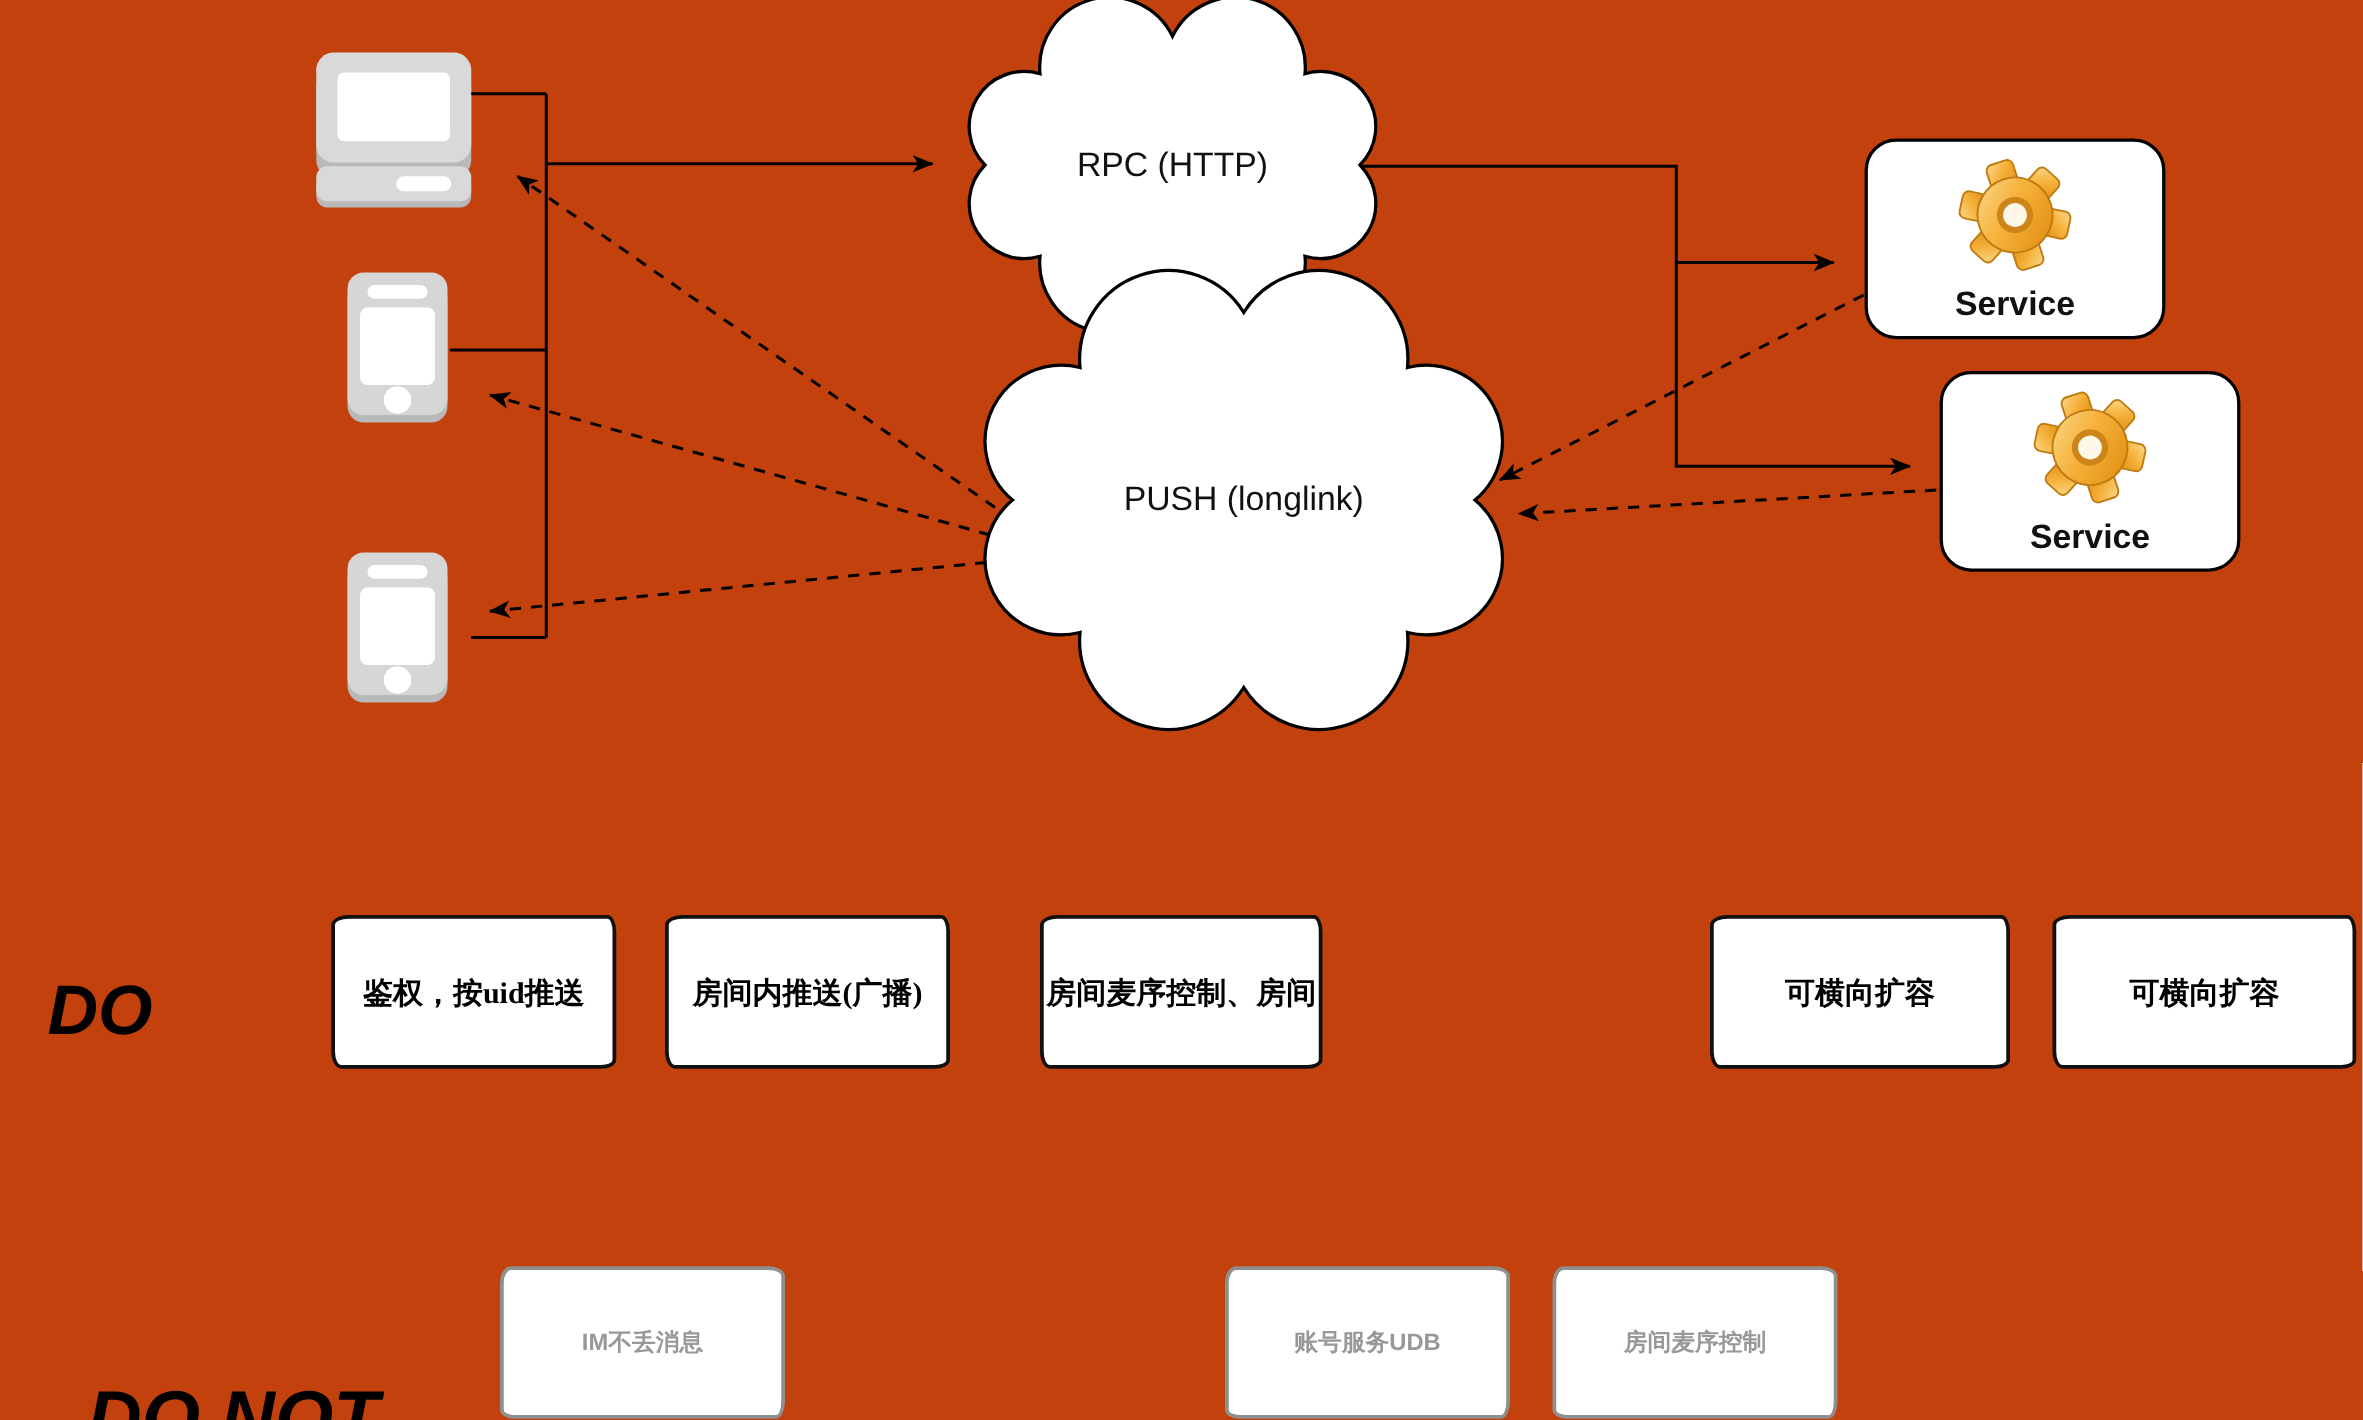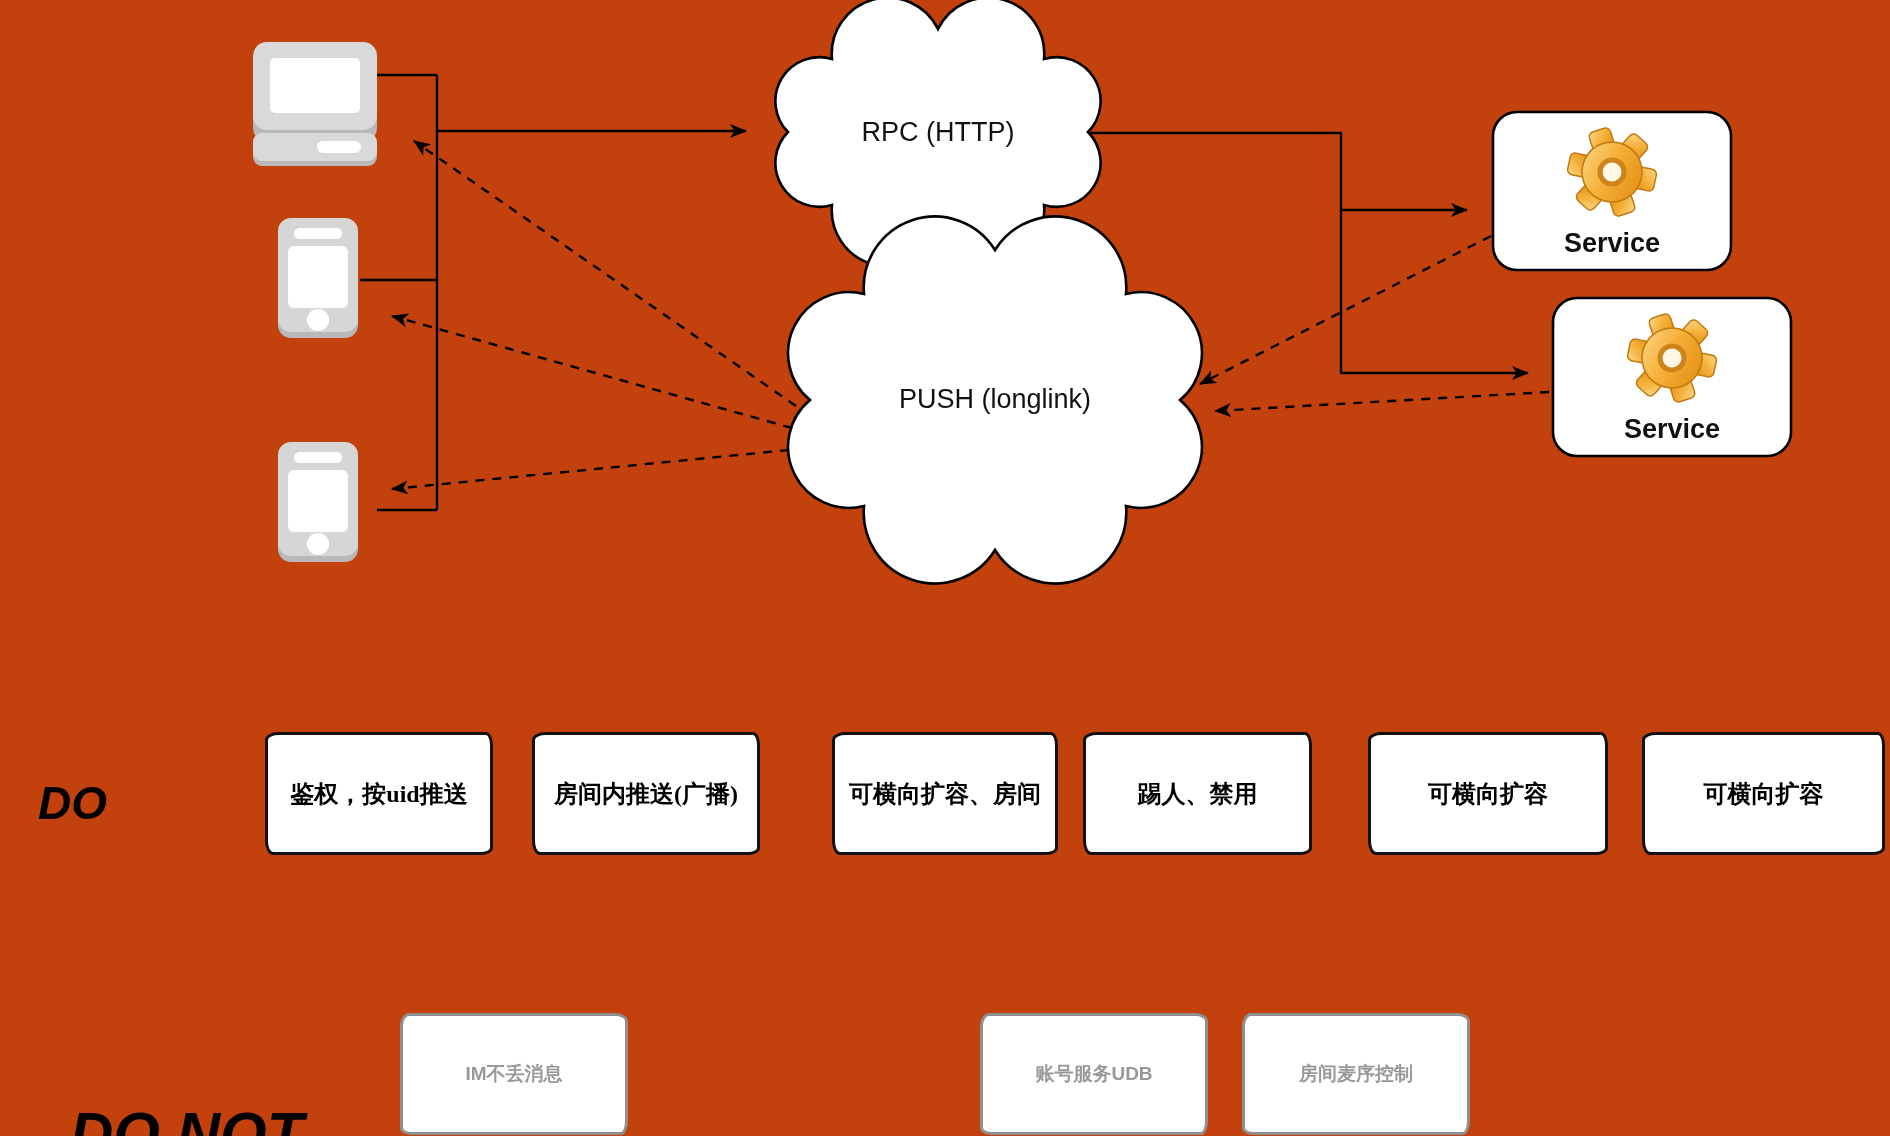--- a/index.html
+++ b/index.html
@@ -7,21 +7,21 @@
           font-family:"Liberation Sans",sans-serif;}
   svg.diagram{position:absolute;left:0;top:0;}
   .cloud-label{font:27px "Liberation Sans",sans-serif;fill:#111;}
   .service-label{font:bold 27px "Liberation Sans",sans-serif;fill:#111;}
   .wire{stroke:#000;stroke-width:2.4;fill:none;}
   .wire-dash{stroke:#000;stroke-width:2.4;fill:none;stroke-dasharray:9 8;}
   .cloud{fill:#fff;stroke:#000;stroke-width:2.6;}
   .svc-box{fill:#fff;stroke:#000;stroke-width:2.6;}
   .big-label{position:absolute;font-family:"Liberation Sans",sans-serif;
              font-style:italic;font-weight:bold;color:#000;line-height:1;}
-  .do-label{left:38px;top:780px;font-size:46px;}
+  .do-label{left:38px;top:780px;font-size:56px;}
   .dont-label{left:70px;top:1104px;font-size:60px;}
   .do-box{position:absolute;top:732px;height:117px;background:#fff;
           border:3.5px solid #111;
           border-radius:14px 7px 12px 8px / 8px 13px 7px 14px;
           display:flex;align-items:center;justify-content:center;
           font-family:Liberation Serif, serif;font-weight:bold;font-size:24px;color:#000;
           text-align:center;}
   .dont-box{position:absolute;top:1013px;height:116px;background:#fff;
           border:3px solid #8f8f8f;
           border-radius:9px 13px 7px 12px / 13px 8px 14px 7px;
@@ -115,22 +115,21 @@
     <g>
       <rect class="svc-box" x="1553" y="298" width="238" height="158" rx="24"></rect>
       <use href="#gearProto" transform="translate(1672,358) rotate(-18)"></use>
       <text class="service-label" x="1672" y="438" text-anchor="middle">Service</text>
     </g>
   </svg>
 
   <div class="big-label do-label">DO</div>
   <div class="do-box" style="left:265px;width:222px">鉴权，按uid推送</div>
   <div class="do-box" style="left:532px;width:222px">房间内推送(广播)</div>
-  <div class="do-box" style="left:832px;width:220px">可横向扩容、房间</div>
-  <div class="do-box" style="left:1083px;width:223px">踢人、禁用</div>
+  <div class="do-box" style="left:832px;width:220px">房间麦序控制、房间</div>
   <div class="do-box" style="left:1368px;width:234px">可横向扩容</div>
   <div class="do-box" style="left:1642px;width:237px">可横向扩容</div>
 
   <div class="big-label dont-label">DO NOT</div>
   <div class="dont-box" style="left:400px;width:222px">IM不丢消息</div>
   <div class="dont-box" style="left:980px;width:222px">账号服务UDB</div>
   <div class="dont-box" style="left:1242px;width:222px">房间麦序控制</div>
 
 </div>
 

